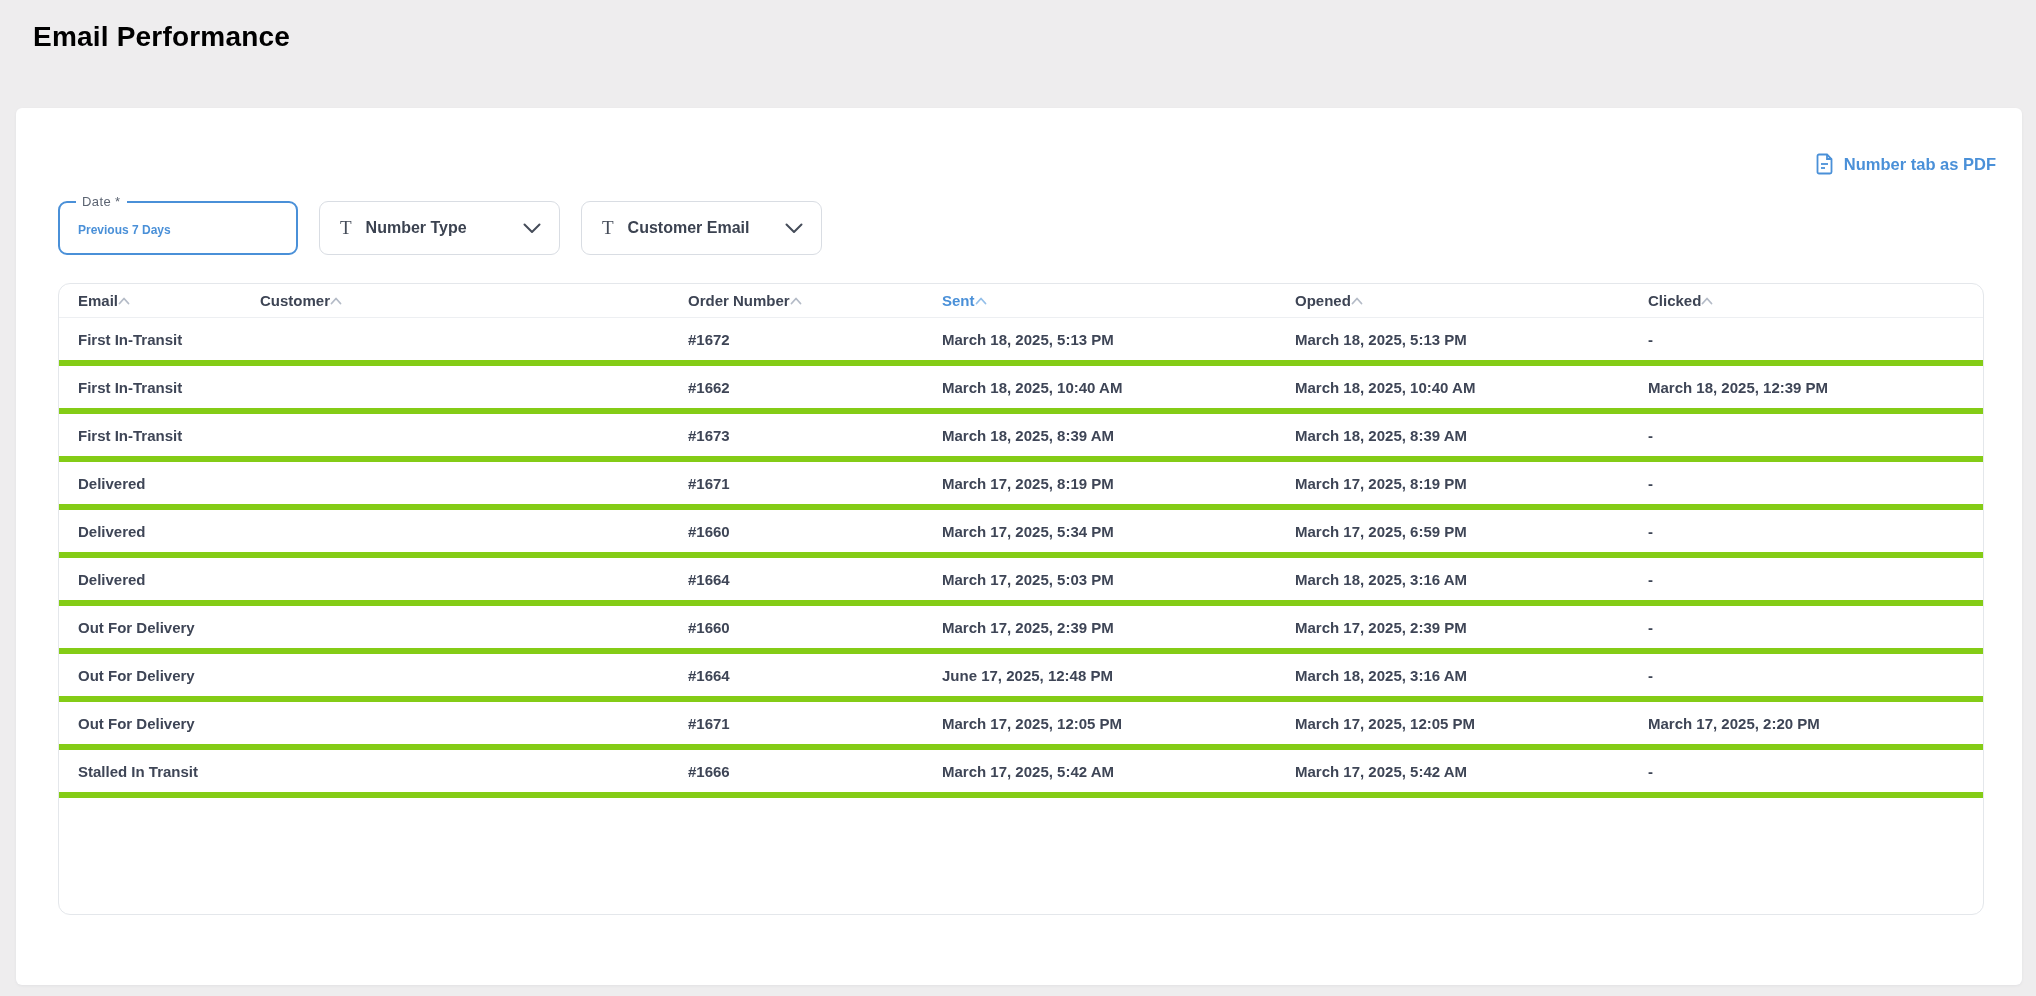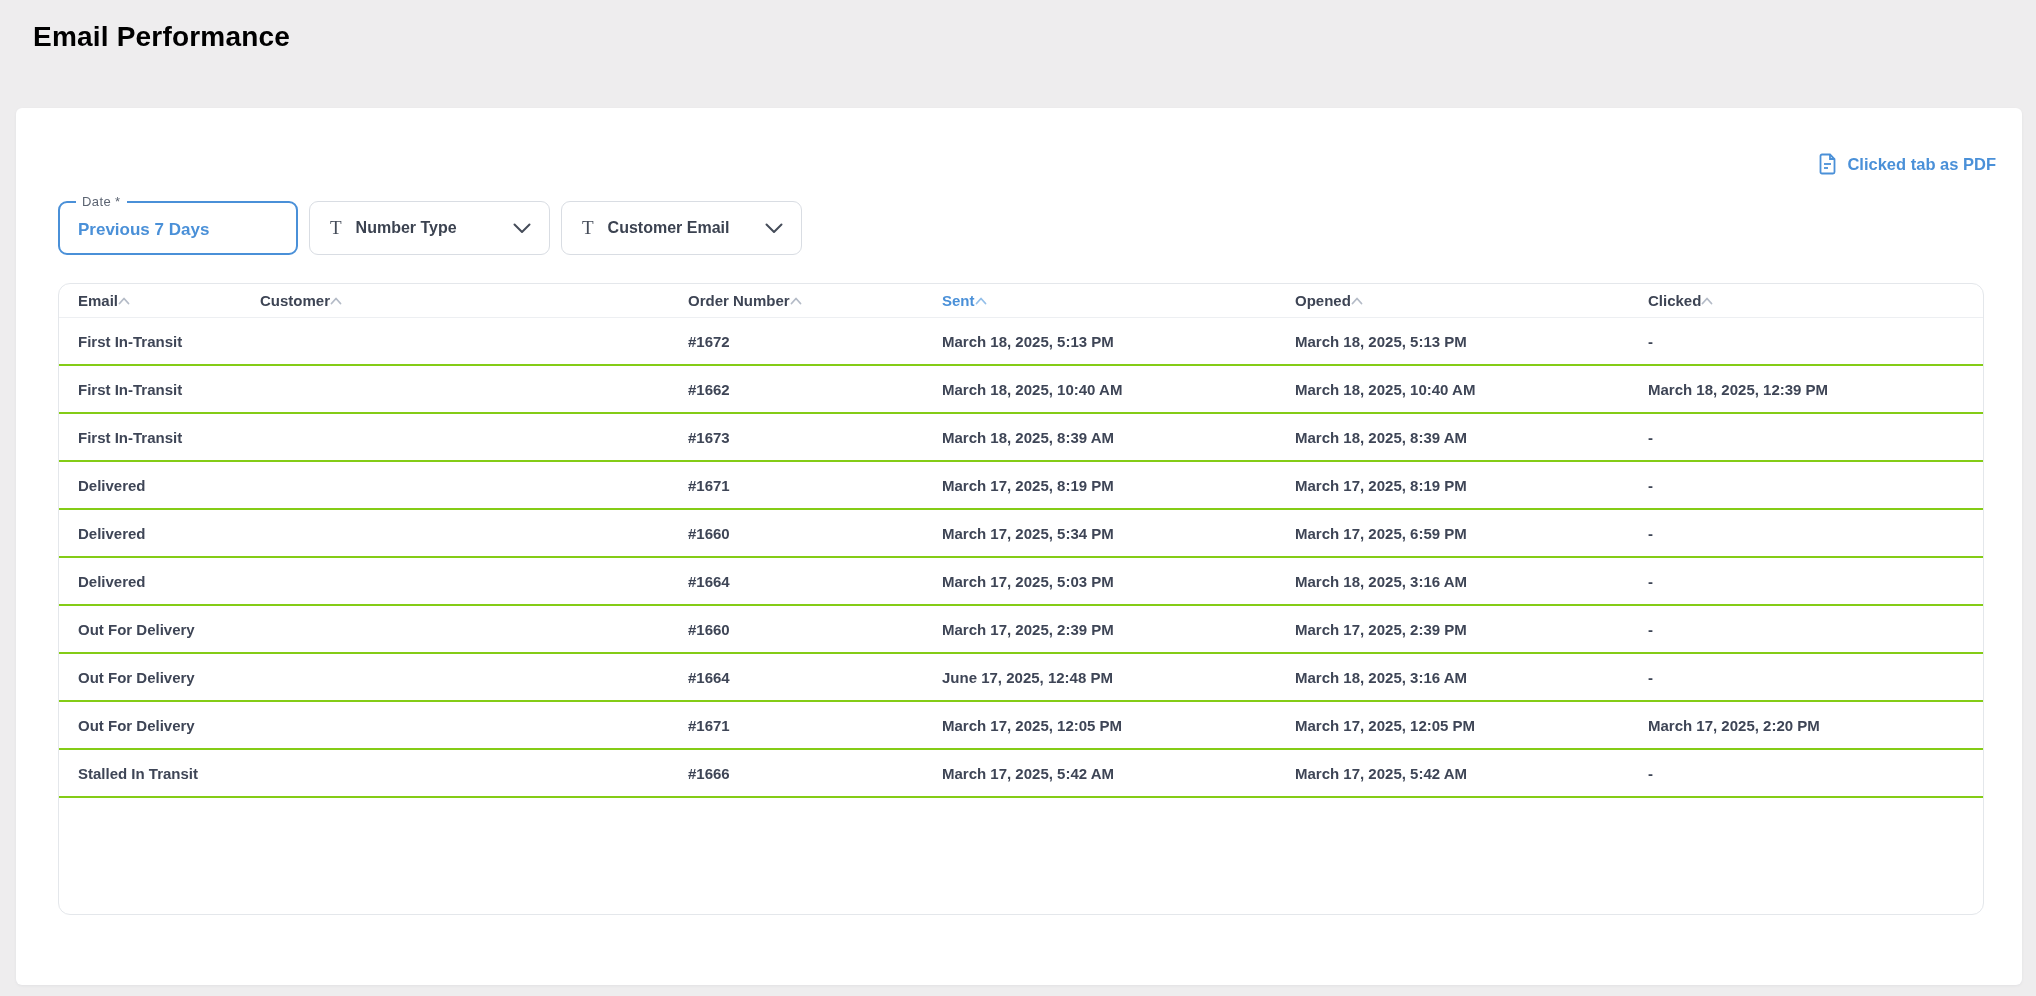--- a/index.html
+++ b/index.html
@@ -31,31 +31,31 @@
   .export-link svg { display:block; }
   
   .tabs-row { display:flex; align-items:flex-end; padding-left:56px; border-bottom:1px solid #e3e6ea; height:40px; }
   .tab { position:relative; padding:9px 15px 11px; font-size:16px; font-weight:700; color:#3a414c; cursor:pointer; }
   .tab.active { color:#4a90d8; border-left:1px solid #dde4ed; border-right:1px solid #dde4ed; }
   .tab.active::after {
     content:""; position:absolute; left:-1px; right:-1px; bottom:-2px; height:3px;
     background:#4a90d8; border-radius:1px;
   }
   
-  .filters-row { display:flex; gap:11px; margin:21px 0 0 42px; }
+  .filters-row { display:flex; gap:21px; margin:21px 0 0 42px; }
   .date-filter {
     position:relative; width:240px; height:54px;
     border:2px solid #4a90d8; border-radius:9px;
     display:flex; align-items:center; padding:4px 18px 0; cursor:pointer; background:#fff;
   }
   .date-filter .floating-label {
     position:absolute; top:-9px; left:16px; background:#fff; padding:0 6px;
     font-size:13px; color:#5c6472; letter-spacing:.4px; font-weight:400;
   }
-  .date-filter .value { color:#4a90d8; font-size:17px; font-weight:700; }
+  .date-filter .value { color:#4a90d8; font-size:12px; font-weight:700; }
   .dropdown {
     width:241px; height:54px; border:1px solid #d9dde3; border-radius:9px; background:#fff;
     display:flex; align-items:center; padding:0 18px 0 20px; cursor:pointer;
   }
   .dropdown .t-icon {
     font-family:"Liberation Serif", serif; font-size:19px; color:#454c59; font-weight:400; margin-right:14px;
   }
   .dropdown .dd-label { font-size:16px; font-weight:700; color:#3b4250; flex:1; }
   .dropdown svg { display:block; }
   
@@ -71,21 +71,21 @@
     display:grid;
     grid-template-columns:182px 428px 254px 353px 353px 1fr;
     align-items:center; padding-left:19px;
   }
   .thead { height:34px; border-bottom:1px solid #edeff2; }
   .th { display:flex; align-items:center; font-size:15px; font-weight:700; color:#3d4454; cursor:pointer; }
   .th .caret { line-height:0; }
   .th .caret svg polyline { stroke:#b4bbc7; }
   .th.sorted { color:#4a90d8; }
   .th.sorted .caret svg polyline { stroke:#94bfe9; }
-  .row { height:48px; border-bottom:2px solid #84cc16; }
+  .row { height:48px; border-bottom:6px solid #84cc16; }
   .cell { font-size:15px; font-weight:700; color:#3e4556; }
   .redaction { width:160px; height:26px; background:#e4e5e7; margin-left:-8px; border-radius:1px; }
   .pagination { margin-top:auto; display:flex; align-items:center; justify-content:flex-end; height:56px; padding-right:24px; gap:10px; }
   .pagination .rows-label { font-size:16.5px; font-weight:700; color:#333b49; margin-right:10px; }
   .page-btn { width:28px; height:28px; display:flex; align-items:center; justify-content:center; cursor:pointer; }
   .page-btn.disabled { cursor:default; }
 </style>
 </head>
 <body>
 
@@ -98,21 +98,21 @@
   <div class="export-bar">
     <div class="export-link">
       <span>
         <svg width="20" height="22" viewBox="0 0 20 22" fill="none">
           <path d="M4 1.5h8l4.5 4.5v13a1.5 1.5 0 0 1-1.5 1.5H4a1.5 1.5 0 0 1-1.5-1.5v-16A1.5 1.5 0 0 1 4 1.5z" stroke="#4a90d8" stroke-width="1.8"></path>
           <path d="M12 1.5V6h4.5" stroke="#4a90d8" stroke-width="1.8"></path>
           <line x1="6" y1="11" x2="13" y2="11" stroke="#4a90d8" stroke-width="1.8"></line>
           <line x1="6" y1="15" x2="10" y2="15" stroke="#4a90d8" stroke-width="1.8"></line>
         </svg>
       </span>
-      <span>Clicked tab as PDF</span>
+      <span>Number tab as PDF</span>
     </div>
   </div>
 
 
   <div class="filters-row">
     <div class="date-filter">
       <span class="floating-label">Date *</span>
       <span class="value">Previous 7 Days</span>
     </div>
     <div class="dropdown">

